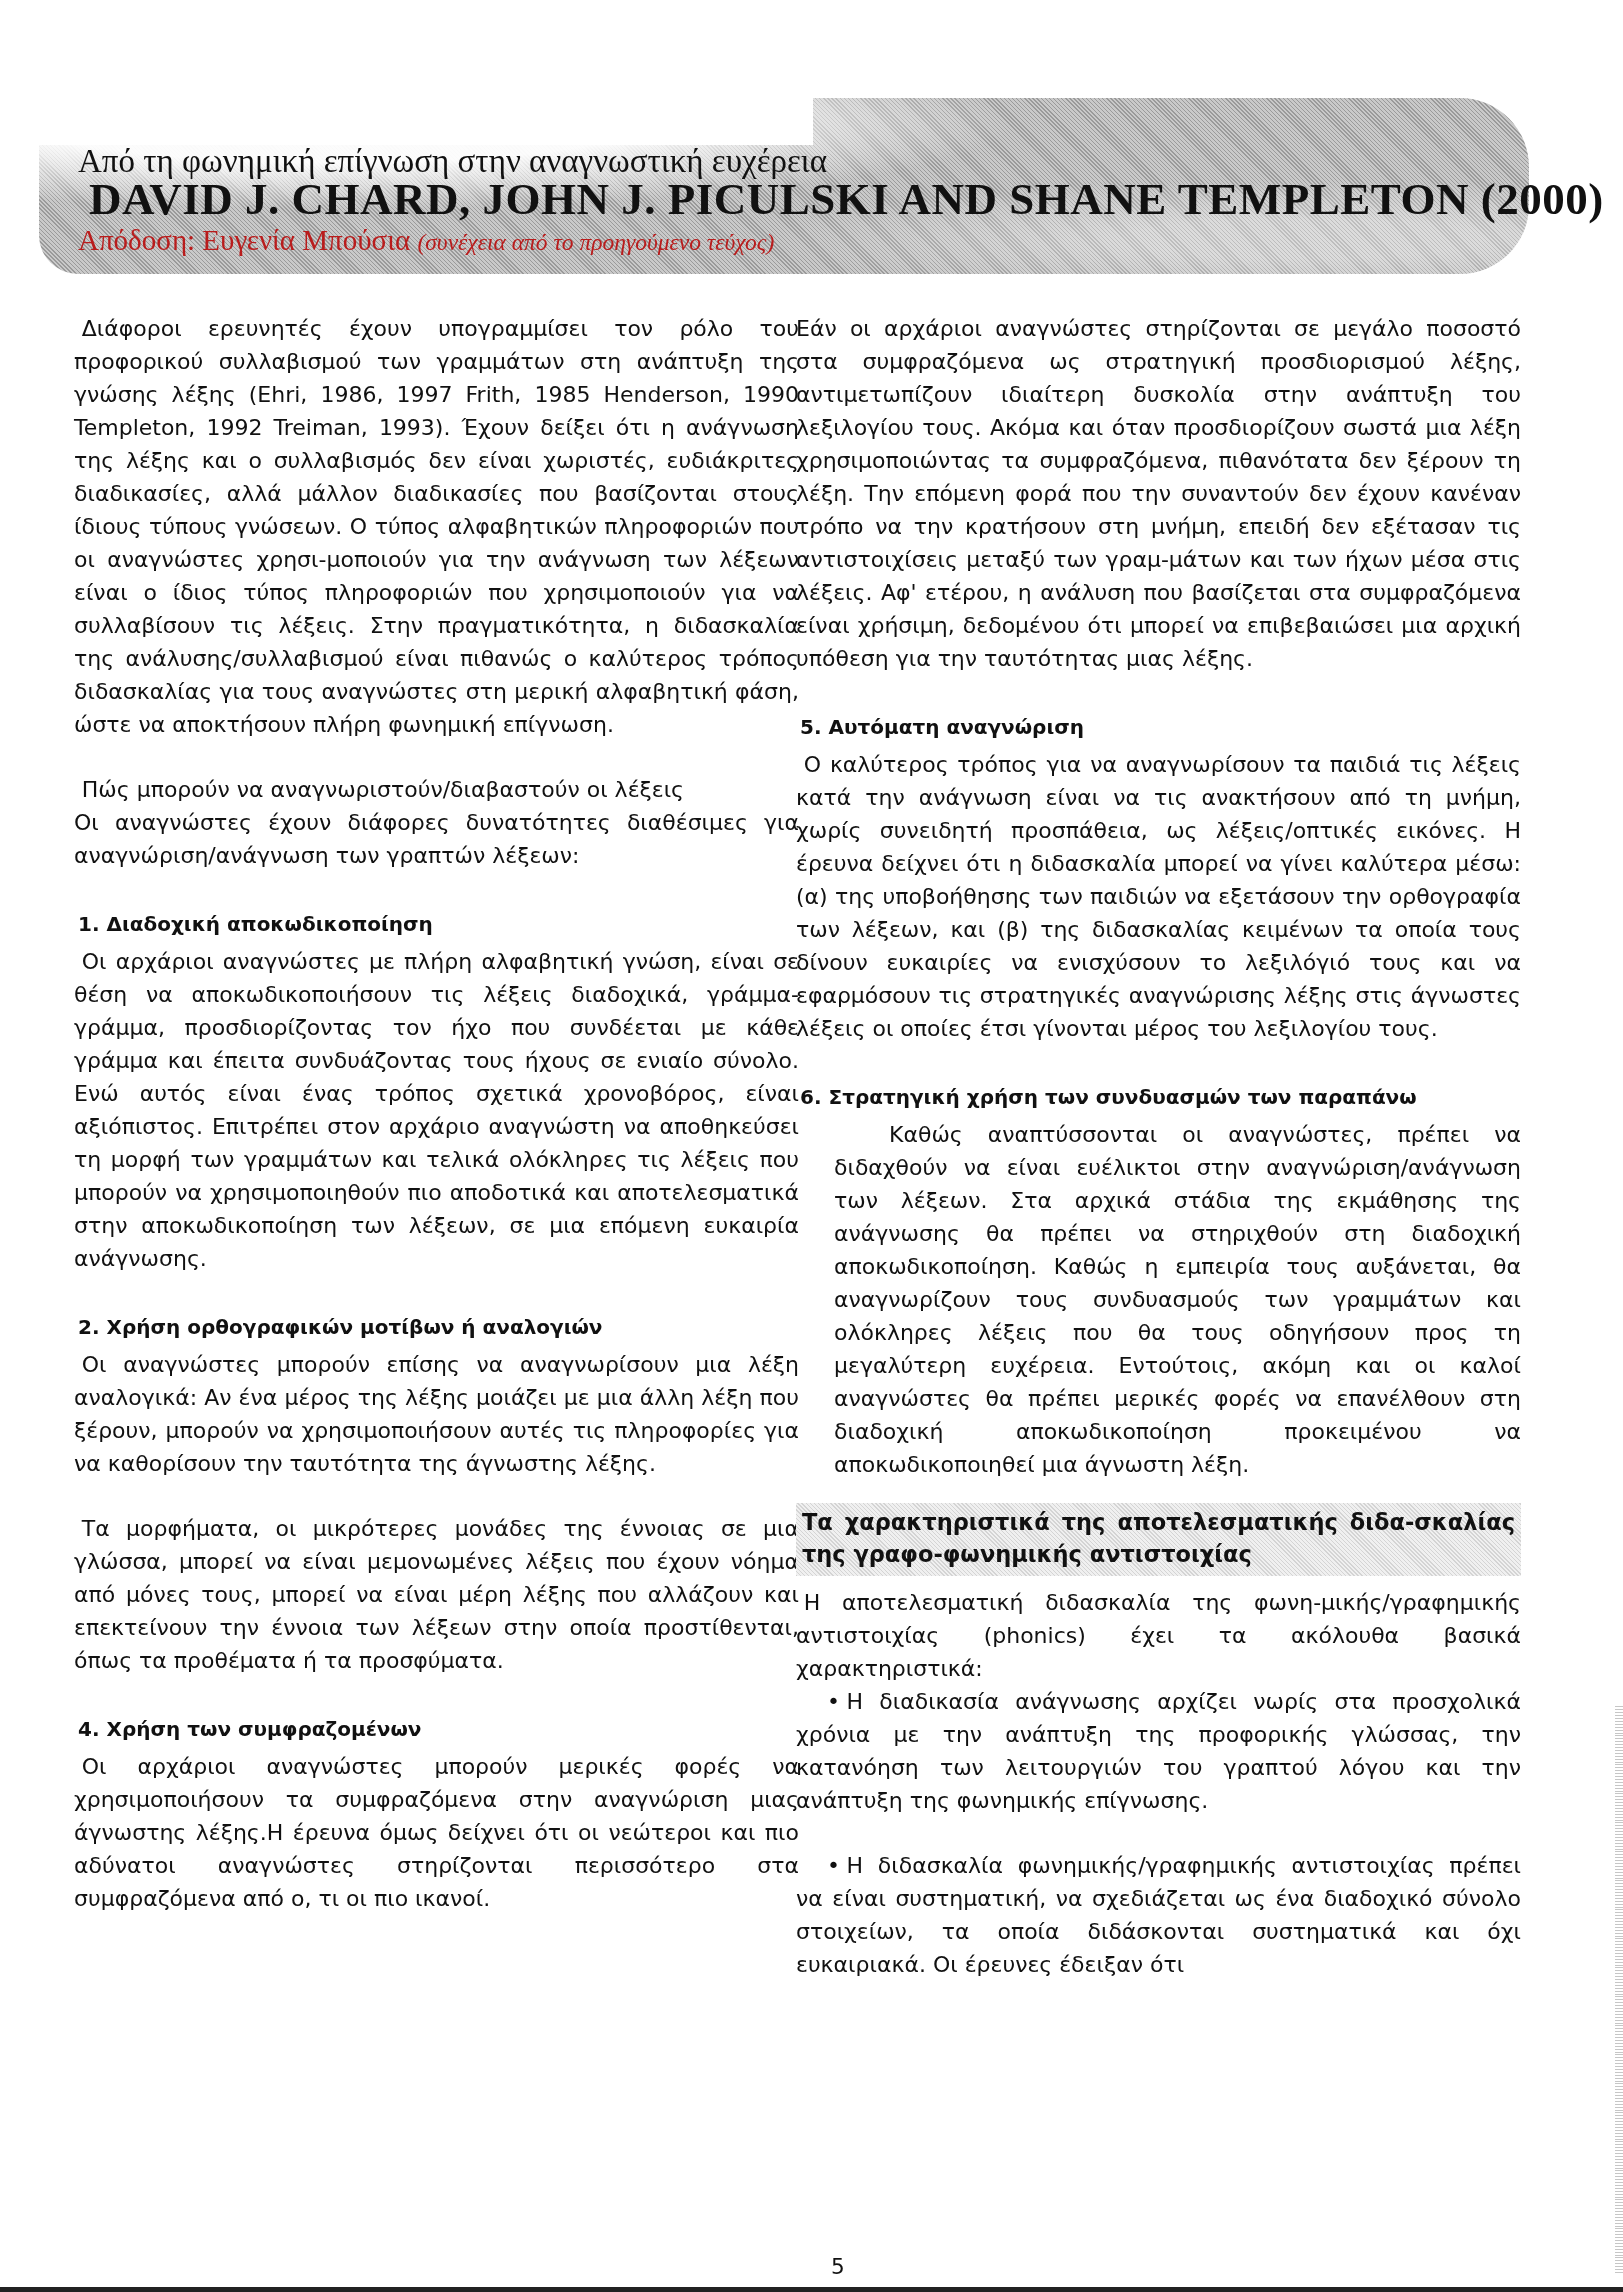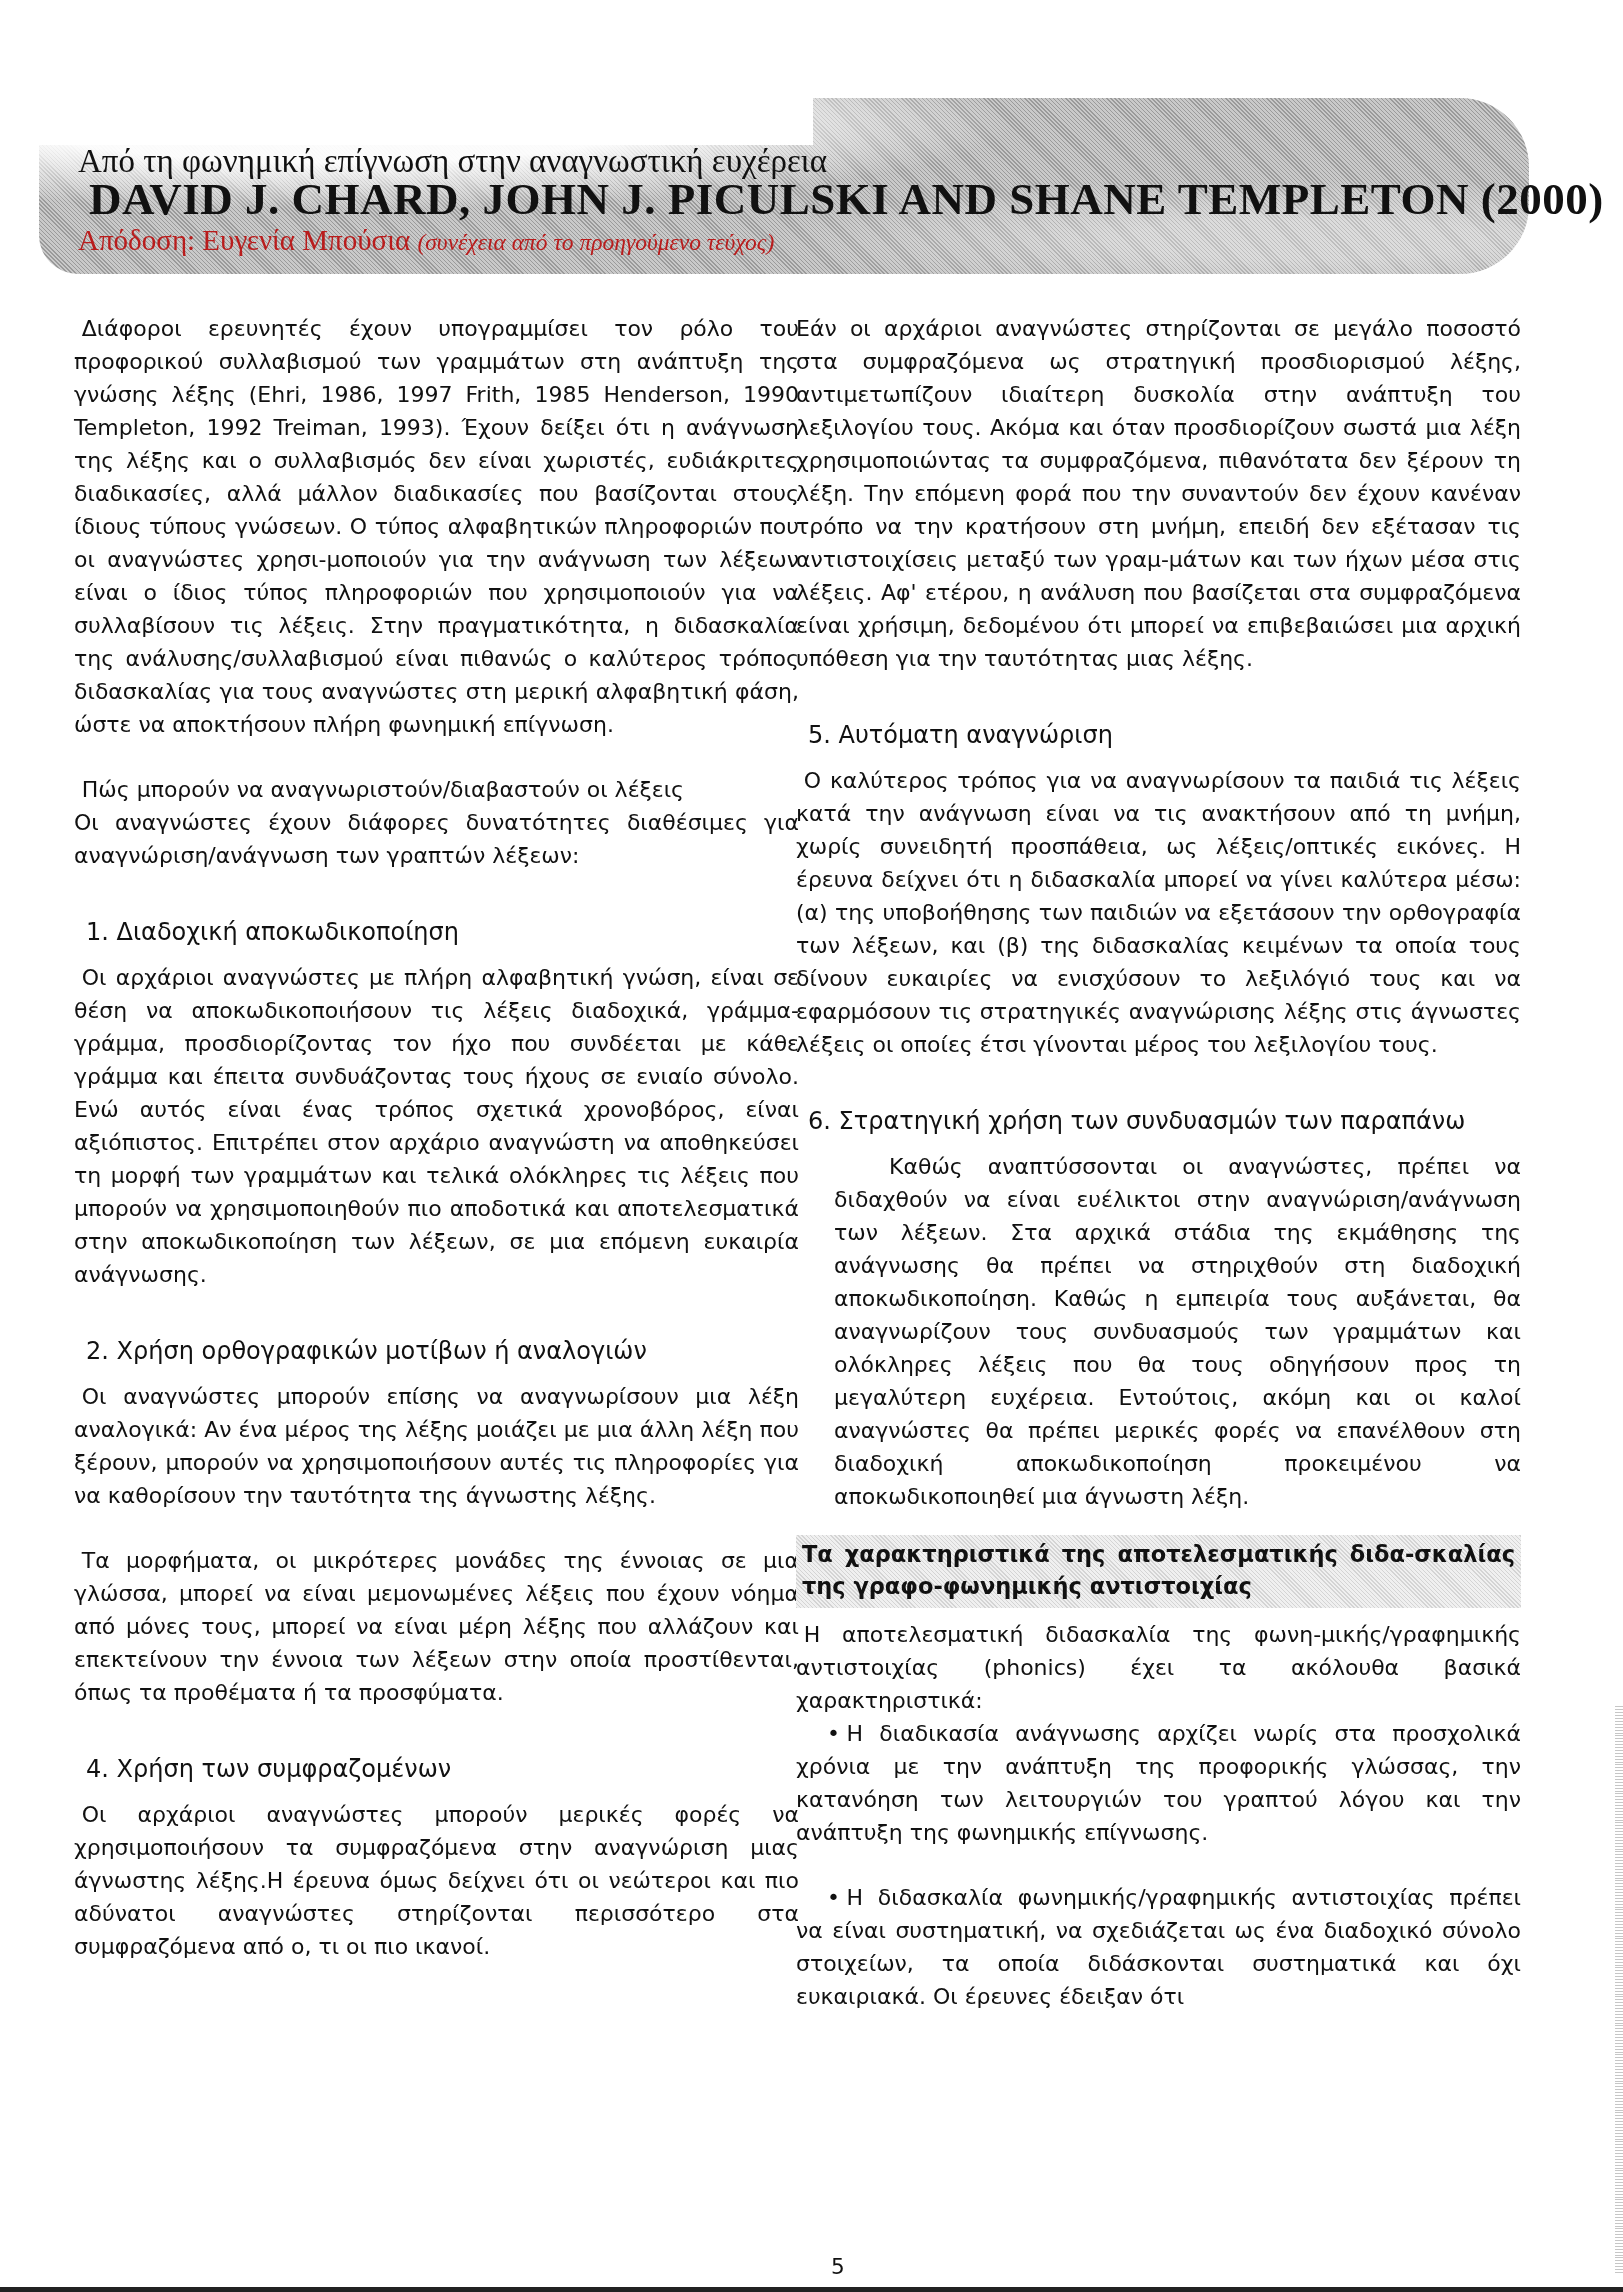--- a/index.html
+++ b/index.html
@@ -27,21 +27,21 @@
     .h-authors { top: 173px; font-size: 45px; font-weight: bold; letter-spacing: 0.5px; margin-left: 11px; }
     .h-credit { top: 224px; font-size: 29px; color: #b91c1c; }
     .h-credit .ital { font-style: italic; font-size: 23.5px; }
 
     .col { position: absolute; top: 312px; width: 725px; font-size: 22px; line-height: 33px; }
     .col.left { left: 74px; }
     .col.right { left: 796px; }
     .col p { margin: 0; text-align: justify; }
     .col .indent { text-indent: 7.8px; }
     .col .indent-big { text-indent: 55px; margin-left: 38px; }
-    .col h3 { margin: 12px; font-size: 24px; font-weight: normal; line-height: 33px; }
+    .col h3 { margin: 4px; font-size: 20px; font-weight: bold; line-height: 33px; }
     .gap { height: 32px; }
     .gap-sm { height: 21.6px; }
     .shaded-title {
       font-size: 22.5px; font-weight: bold; line-height: 32px; padding: 3.9px 5.9px 5.9px 5.9px;
       background: repeating-linear-gradient(45deg, #d4d4d4 0 1px, #f0f0f0 1px 2.9px);
       text-align: justify;
     }
     .bullet { text-indent: 31px; }
     .bullet .dot { display: inline-block; width: 19.6px; text-indent: 0; }
     .page-num { position: absolute; left: 831px; top: 2254px; font-size: 21.6px; }

